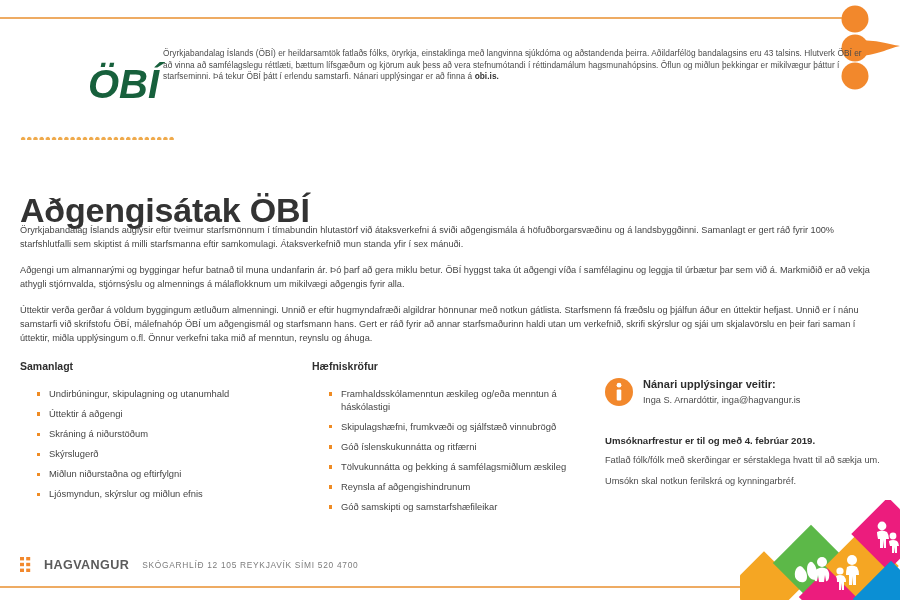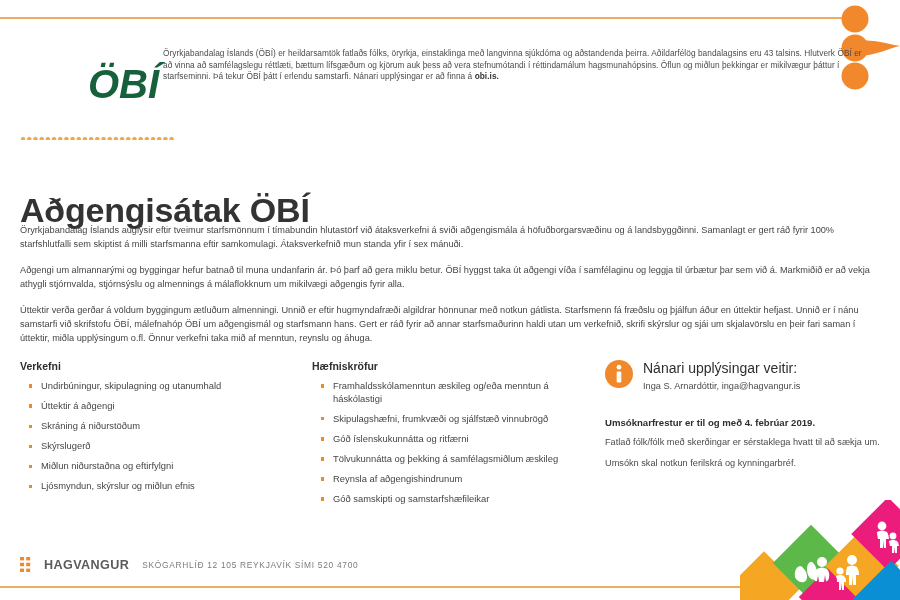--- a/index.html
+++ b/index.html
@@ -42,34 +42,34 @@
 
   
   .cols{position:absolute;left:20px;top:360px;width:860px;}
   .col{position:absolute;top:0;}
   .col-1{left:0;width:285px;}
   .col-2{left:292px;width:290px;}
   .col-3{left:585px;width:280px;}
 
   .col-head{font-size:10.5px;font-weight:bold;color:#2e2e2e;margin:0 0 7px 0;}
 
-  ul.blist{list-style:none;margin:8px;padding:0;}
+  ul.blist{list-style:none;margin:16px;padding:0;}
   ul.blist li{
     position:relative;padding-left:13px;margin-bottom:7.5px;
     font-size:9.4px;line-height:12.6px;color:#454545;
   }
   ul.blist li::before{
     content:"";position:absolute;left:1px;top:4.4px;
     width:3.4px;height:3.4px;background:#ef8b23;
   }
 
   
   .contact-row{position:relative;padding-left:38px;min-height:34px;}
   .info-icon{position:absolute;left:0;top:0;width:28px;height:28px;}
-  .contact-title{font-size:14px;font-weight:normal;color:#2e2e2e;margin:0 0 5px 0;}
+  .contact-title{font-size:11px;font-weight:bold;color:#2e2e2e;margin:18px 0 5px 0;}
   .contact-person{font-size:9.2px;color:#4b4b4b;}
 
   .apply{margin-top:23px;}
   .apply .deadline{font-size:9.6px;font-weight:bold;color:#2e2e2e;margin:0 0 8px 0;}
   .apply p{margin:0 0 8px 0;font-size:9.2px;line-height:12.6px;color:#4b4b4b;}
   .apply p b{font-weight:bold;color:#2e2e2e;}
 
   
   .footer{position:absolute;left:20px;bottom:28px;display:flex;align-items:center;}
   .hv-mark{width:17px;height:15px;margin-right:7px;}
@@ -115,21 +115,21 @@
 
   <div class="body">
     <p>Öryrkjabandalag Íslands auglýsir eftir tveimur starfsmönnum í tímabundin hlutastörf við átaksverkefni á sviði aðgengismála á höfuðborgarsvæðinu og á landsbyggðinni. Samanlagt er gert ráð fyrir 100% starfshlutfalli sem skiptist á milli starfsmanna eftir samkomulagi. Átaksverkefnið mun standa yfir í sex mánuði.</p>
     <p>Aðgengi um almannarými og byggingar hefur batnað til muna undanfarin ár. Þó þarf að gera miklu betur. ÖBÍ hyggst taka út aðgengi víða í samfélaginu og leggja til úrbætur þar sem við á. Markmiðið er að vekja athygli stjórnvalda, stjórnsýslu og almennings á málaflokknum um mikilvægi aðgengis fyrir alla.</p>
     <p>Úttektir verða gerðar á völdum byggingum ætluðum almenningi. Unnið er eftir hugmyndafræði algildrar hönnunar með notkun gátlista. Starfsmenn fá fræðslu og þjálfun áður en úttektir hefjast. Unnið er í nánu samstarfi við skrifstofu ÖBÍ, málefnahóp ÖBÍ um aðgengismál og starfsmann hans. Gert er ráð fyrir að annar starfsmaðurinn haldi utan um verkefnið, skrifi skýrslur og sjái um skjalavörslu en þeir fari saman í úttektir, miðla upplýsingum o.fl. Önnur verkefni taka mið af menntun, reynslu og áhuga.</p>
   </div>
 
   <div class="cols">
 
     <div class="col col-1">
-      <div class="col-head">Verkefni</div>
+      <div class="col-head">Samanlagt</div>
       <ul class="blist">
         <li>Undirbúningur, skipulagning og utanumhald</li>
         <li>Úttektir á aðgengi</li>
         <li>Skráning á niðurstöðum</li>
         <li>Skýrslugerð</li>
         <li>Miðlun niðurstaðna og eftirfylgni</li>
         <li>Ljósmyndun, skýrslur og miðlun efnis</li>
       </ul>
     </div>
 

